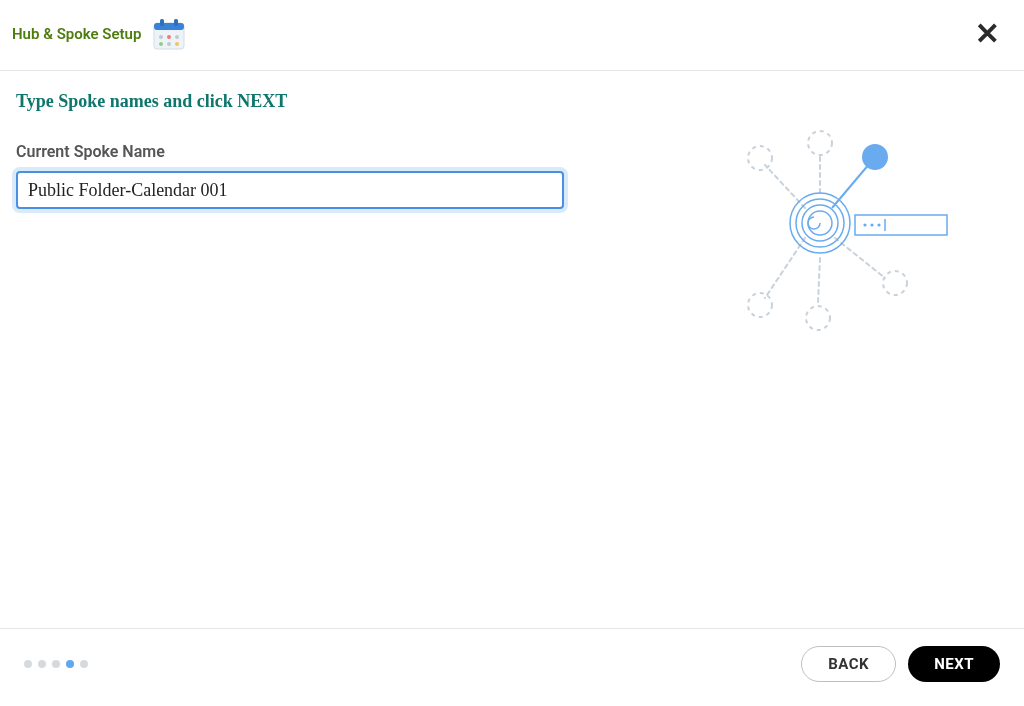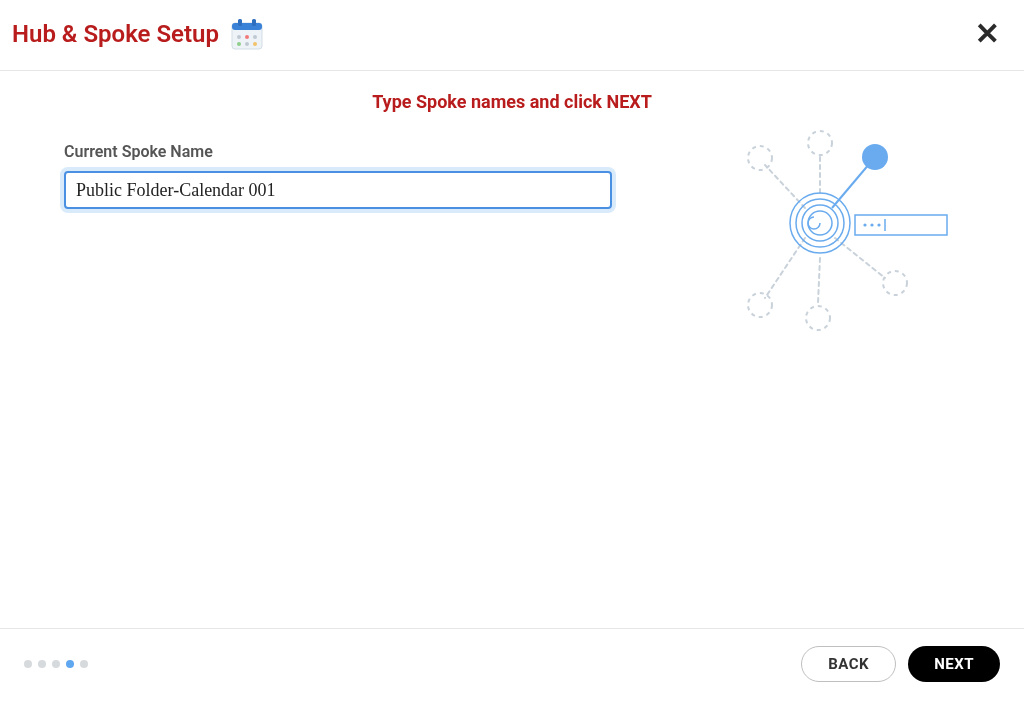--- a/index.html
+++ b/index.html
@@ -21,23 +21,23 @@
       justify-content: space-between;
       padding: 16px 18px 18px 12px;
       border-bottom: 1px solid #e6e6e6;
     }
     .header-left {
       display: flex;
       align-items: center;
       gap: 10px;
     }
     .title {
-      font-size: 24px;
+      font-size: 15px;
       font-weight: 600;
-      color: #b91c1c;
+      color: #4d7c0f;
     }
     .calendar-icon {
       width: 36px;
       height: 36px;
       display: flex;
       align-items: center;
       justify-content: center;
     }
     .calendar-icon svg {
       display: block;
@@ -50,34 +50,33 @@
       line-height: 1;
       padding: 2px 6px;
     }
     .main {
       position: relative;
       padding: 0 16px;
       height: calc(100% - 70px - 78px);
       background: #fff;
     }
     .instruction {
-      text-align: center;
       font-size: 18px;
       font-weight: 700;
-      color: #b91c1c;
+      color: #0f766e;
       padding: 20px 0 30px 0;
+      font-family: Liberation Serif, serif;
     }
     .form-area {
       display: flex;
       align-items: flex-start;
     }
     .field-column {
       flex: 0 0 auto;
       width: 560px;
-      margin-left: 48px;
     }
     .field-label {
       font-size: 16px;
       font-weight: 600;
       color: #555;
       margin-bottom: 10px;
     }
     .text-input {
       width: 548px;
       height: 38px;

